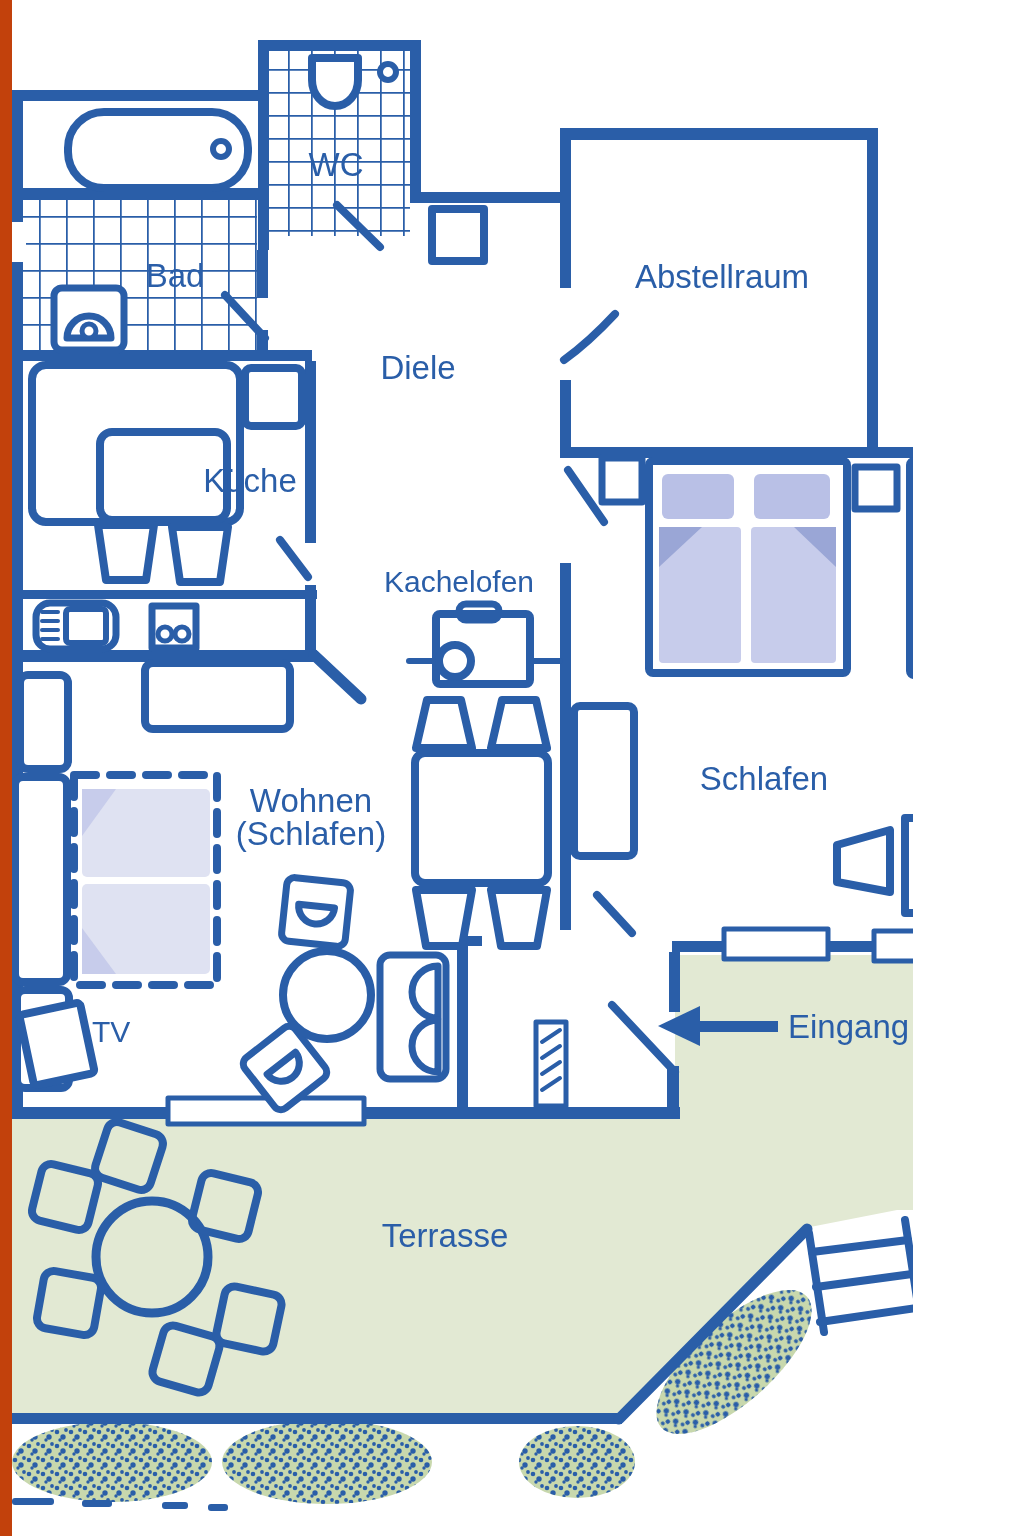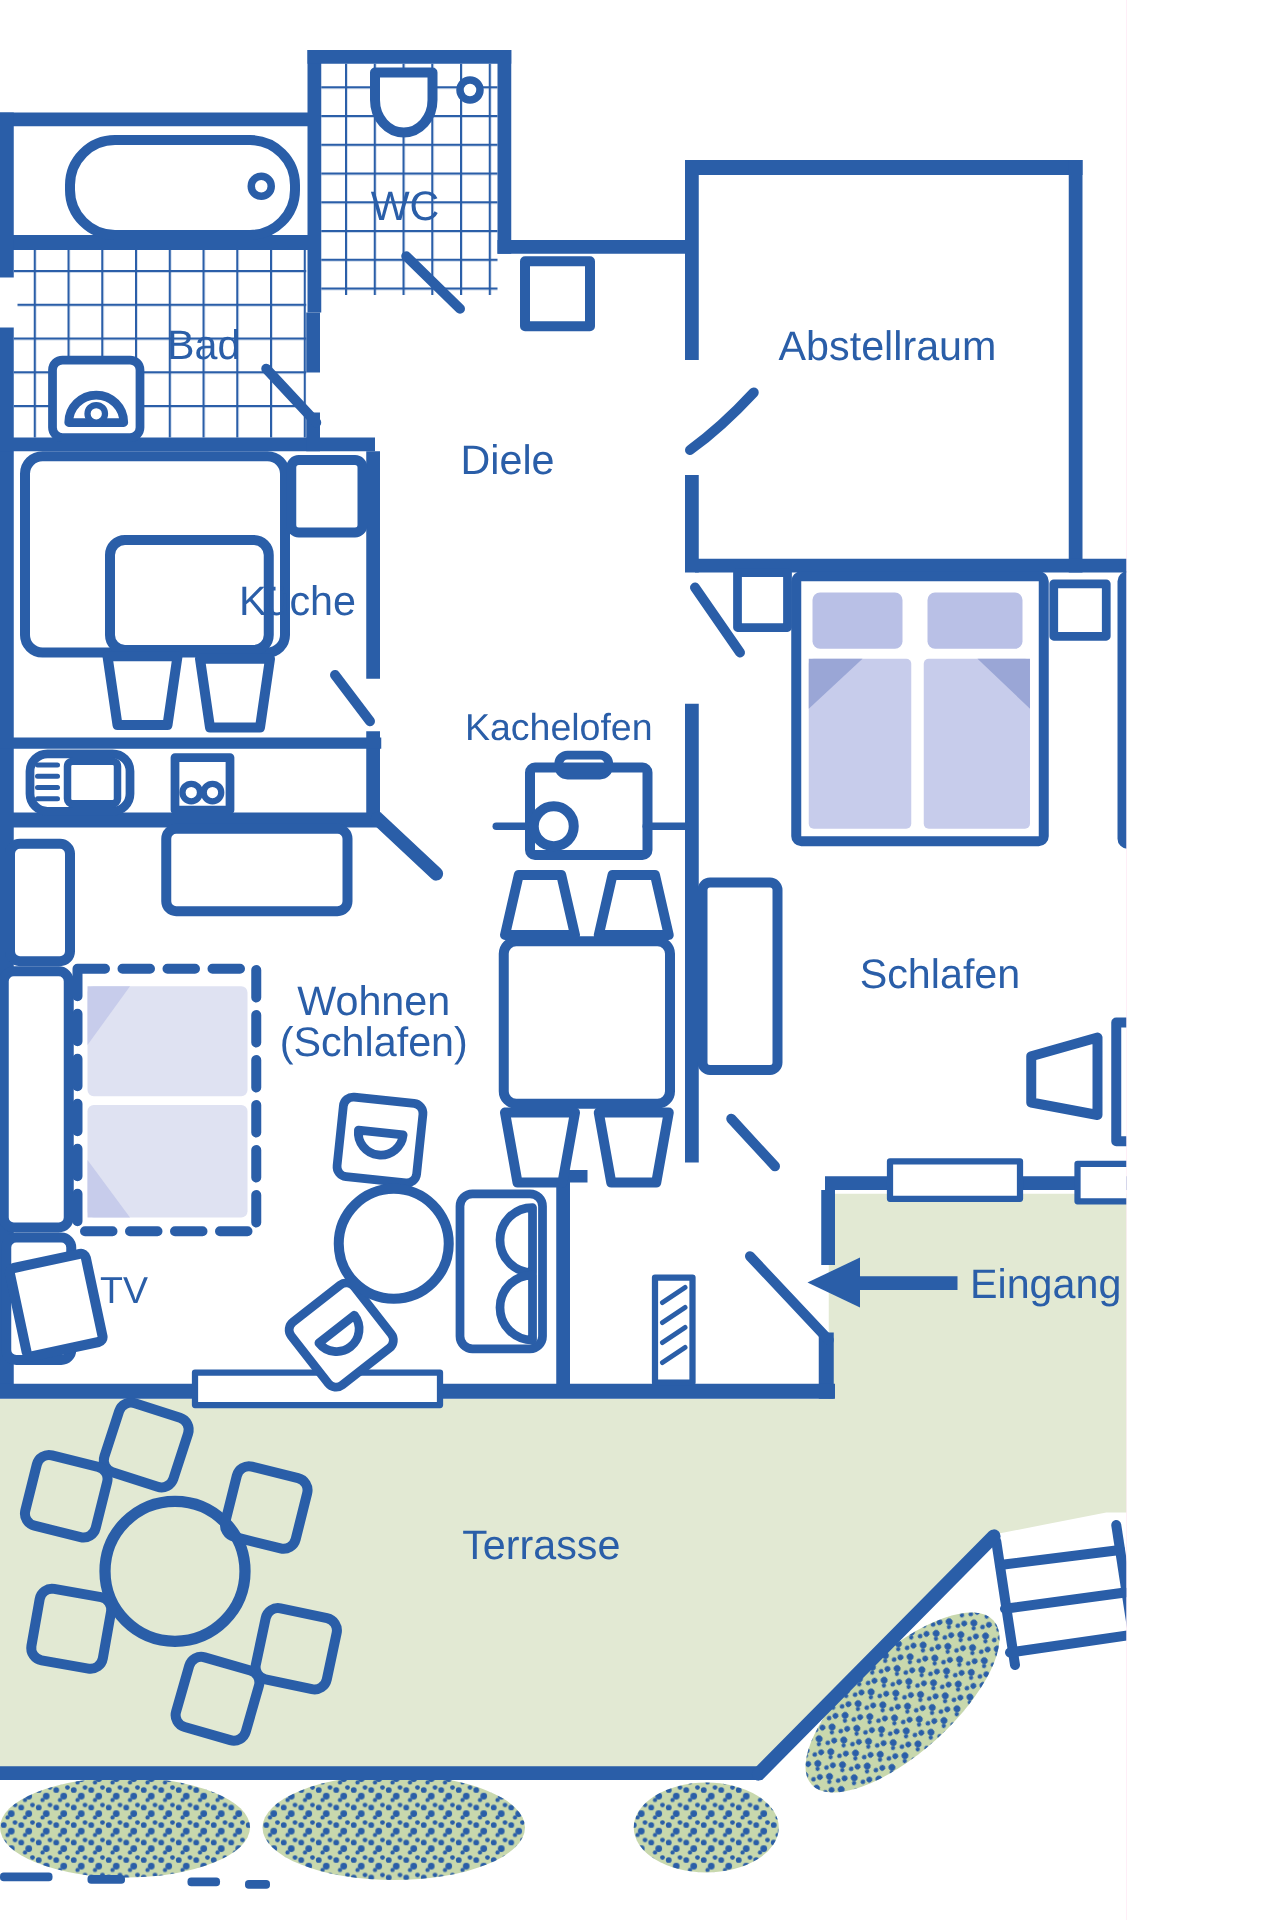--- a/index.html
+++ b/index.html
@@ -1,16 +1,16 @@
 <!DOCTYPE html>
 <html><head>
 <meta charset="utf-8">
 <style>
   html,body{margin:0;padding:0;background:#ffffff;}
-  #stage{position:relative;width:901px;height:1536px;background:#f9a8d4;overflow:hidden;}
+  #stage{position:relative;width:901px;height:1536px;background:#c2410c;overflow:hidden;padding-left:12px;}
   svg{display:block;}
   text{fill:#2a5ea8;font-family:"Liberation Sans",sans-serif;font-weight:400;}
   .lbl{font-size:33px;}
   .lbl-sm{font-size:30px;}
   .wall{fill:#2a5ea8;}
   .ln{stroke:#2a5ea8;fill:none;stroke-linecap:round;}
   .fw{stroke:#2a5ea8;fill:#ffffff;stroke-linejoin:round;}
   .fn{stroke:#2a5ea8;fill:none;stroke-linejoin:round;stroke-linecap:round;}
 </style>
 </head>

